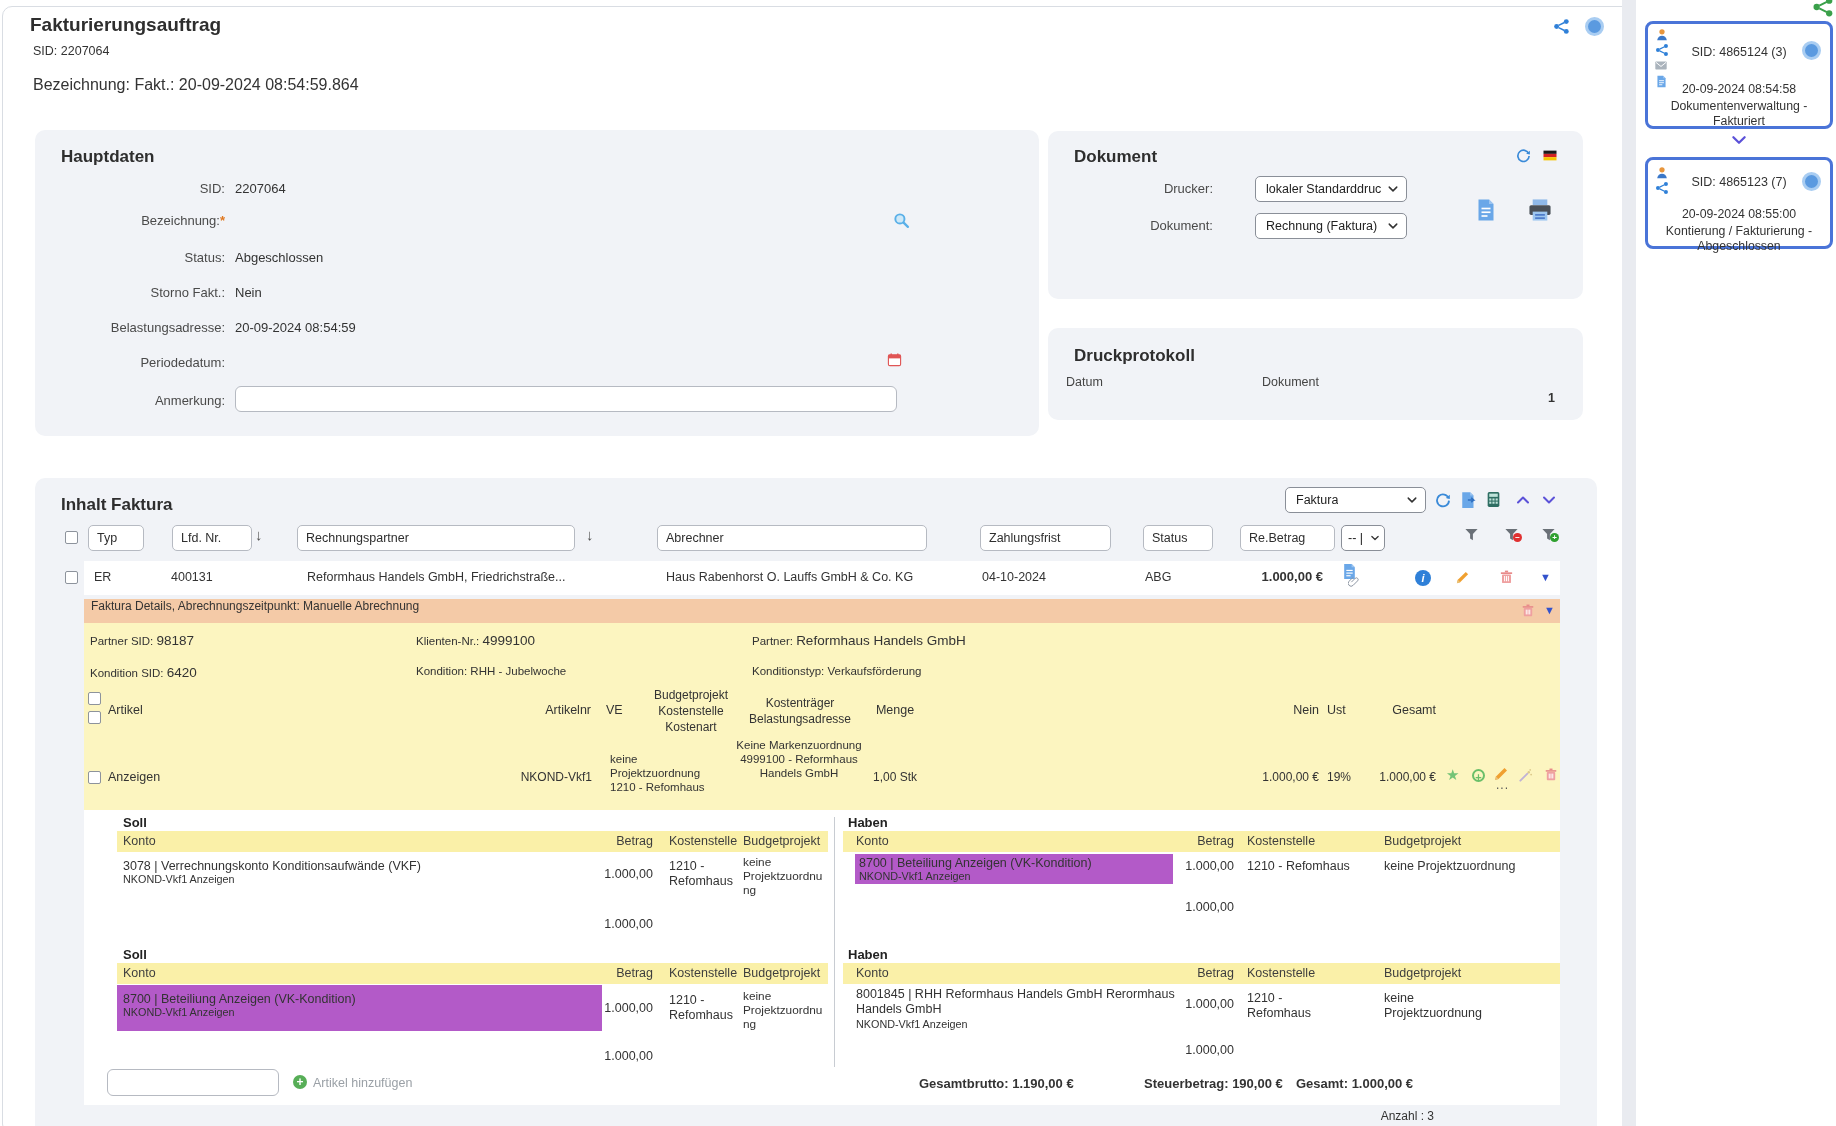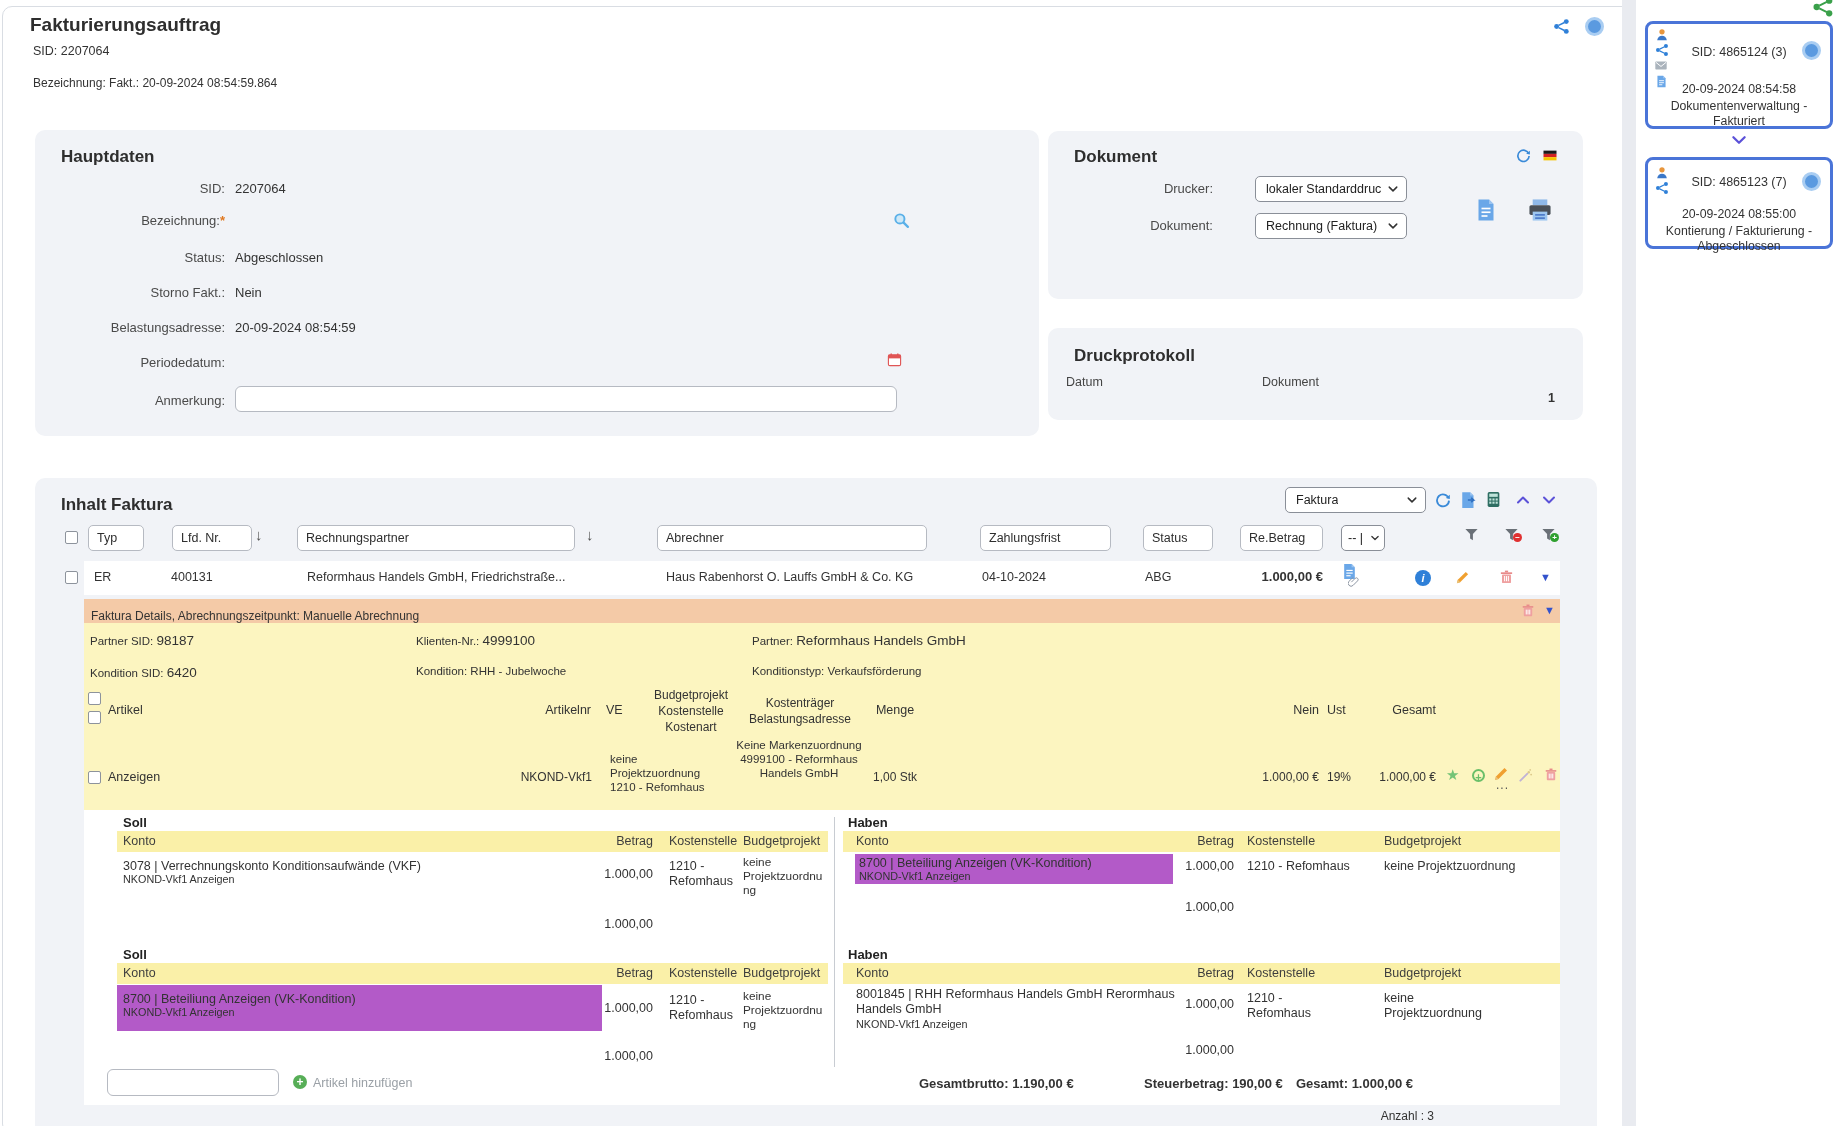--- a/index.html
+++ b/index.html
@@ -15,21 +15,21 @@
        font-family:inherit;font-size:12.5px;color:#222;padding:0 8px;box-sizing:border-box;outline:none;}
   .tbx::placeholder{color:#2e2e2e;opacity:1;}
   .ybx{background:#f6f0a0;border:1px solid #c9c083;}
   .sel{position:absolute;display:flex;align-items:center;justify-content:space-between;background:#fff;
        border:1px solid #8a8f98;border-radius:5px;height:26px;padding:0 7px 0 10px;box-sizing:border-box;
        font-size:12.5px;color:#222;white-space:nowrap;overflow:hidden;cursor:pointer;}
   .sel .st{overflow:hidden;text-overflow:clip;white-space:nowrap;margin-right:5px;}
   .cb{position:absolute;width:13px;height:13px;background:#fff;border:1.5px solid #8d939c;border-radius:2px;box-sizing:border-box;cursor:pointer;}
   .sortarr{font-weight:bold;color:#555;font-size:15px;cursor:pointer;}
   .tri{color:#3352cc;font-size:11px;cursor:pointer;}
-  .orange-bar{position:absolute;background:#f4caa7;color:#333;font-size:12px;display:flex;align-items:flex-end;padding:0 7px;box-sizing:border-box;}
+  .orange-bar{position:absolute;background:#f4caa7;color:#333;font-size:12px;display:flex;align-items:flex-start;padding:0 7px;box-sizing:border-box;}
   .ypanel{position:absolute;background:#fcf5c0;}
   .ystrip{position:absolute;background:#faf0a8;height:21px;}
   .hlcell{background:#b35ac8;}
   .btlabel{position:absolute;font-weight:bold;font-size:13px;color:#222;}
   .bthead span{position:absolute;font-size:12.5px;color:#3e3e3e;top:3px;}
   .bt .cell{position:absolute;font-size:12.5px;color:#333;}
   .sub{font-size:10.8px;color:#333;}
   .infoc{position:absolute;width:16px;height:16px;border-radius:50%;background:#2f80d8;color:#fff;
        font-size:11px;font-weight:bold;font-style:italic;text-align:center;line-height:16px;cursor:pointer;}
   .bluedot{position:absolute;width:13px;height:13px;border-radius:50%;background:#5b9ae0;border:3px solid #a9cdf2;box-sizing:content-box;cursor:pointer;}
@@ -148,21 +148,21 @@
     <symbol id="i-clip" viewBox="0 0 16 16">
       <path d="M4.5 9.5l5-5a2.3 2.3 0 0 1 3.3 3.3l-6 6a3.8 3.8 0 0 1-5.4-5.4l5.5-5.5" fill="none" stroke="#8a93a0" stroke-width="1.3"></path>
     </symbol>
   </defs>
 </svg>
 
 <div class="main-frame noclick"></div>
 
 <div class="abs" style="left:30px;top:14px;font-size:19px;font-weight:bold;color:#2e2e2e;">Fakturierungsauftrag</div>
 <div class="abs" style="left:33px;top:44px;font-size:12.5px;">SID: 2207064</div>
-<div class="abs" style="left:33px;top:76px;font-size:12px;">Bezeichnung: Fakt.: 20-09-2024 08:54:59.864</div>
+<div class="abs" style="left:33px;top:76px;font-size:16px;">Bezeichnung: Fakt.: 20-09-2024 08:54:59.864</div>
 <div class="abs icon" style="left:1553px;top:18px;color:#2f80d8;">
   <svg width="17" height="17">
       <use href="#i-share"></use>
     </svg>
 </div>
 <div class="bluedot" style="left:1585px;top:17px;"></div>
 
 <div class="panel" style="left:35px;top:130px;width:1004px;height:306px;">
   <div class="abs ptitle" style="left:26px;top:17px;">Hauptdaten</div>
 
@@ -284,21 +284,21 @@
 
   <span class="cb" style="left:30px;top:53px;"></span>
   <input class="tbx" style="left: 53px; top: 47px; width: 56px;" placeholder="Typ">
   <input class="tbx" style="left: 129px; top: 47px; width: 80px; margin-left: 8px;" placeholder="Lfd. Nr.">
   <span class="abs sortarr" style="left:220px;top:48px;">↓</span>
   <input class="tbx" style="left: 262px; top: 47px; width: 278px;" placeholder="Rechnungspartner">
   <span class="abs sortarr" style="left:551px;top:48px;">↓</span>
   <input class="tbx" style="left: 622px; top: 47px; width: 270px;" placeholder="Abrechner">
   <input class="tbx" style="left: 945px; top: 47px; width: 131px;" placeholder="Zahlungsfrist">
   <input class="tbx" style="left: 1108px; top: 47px; width: 70px;" placeholder="Status">
-  <input class="tbx" style="left: 1205px; top: 47px; width: 83px;" placeholder="Re.Betrag">
+  <input class="tbx" style="left: 1205px; top: 47px; width: 95px;" placeholder="Re.Betrag">
   <div class="sel" style="left:1306px;top:47px;width:44px;padding:0 4px 0 6px;">
     <span class="st">-- |</span>
     <svg width="10" height="10" style="color:#333;flex:none;">
         <use href="#i-chevd"></use>
       </svg>
   </div>
   <div class="abs icon" style="left:1429px;top:49px;color:#6a7077;">
     <svg width="15" height="15">
         <use href="#i-funnel"></use>
       </svg>

